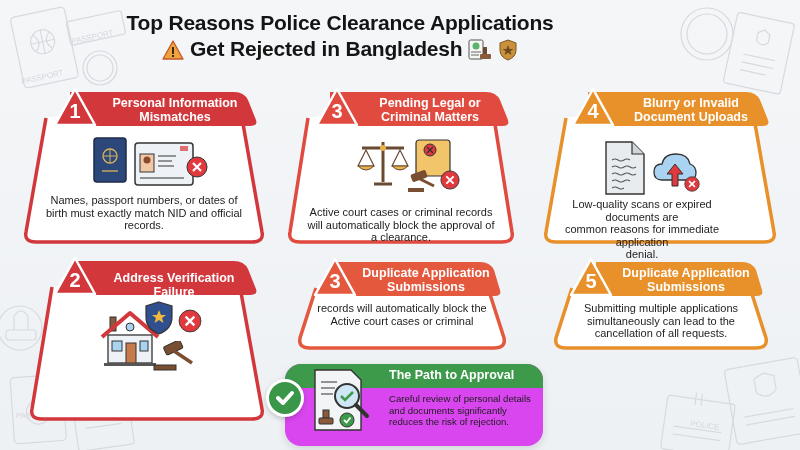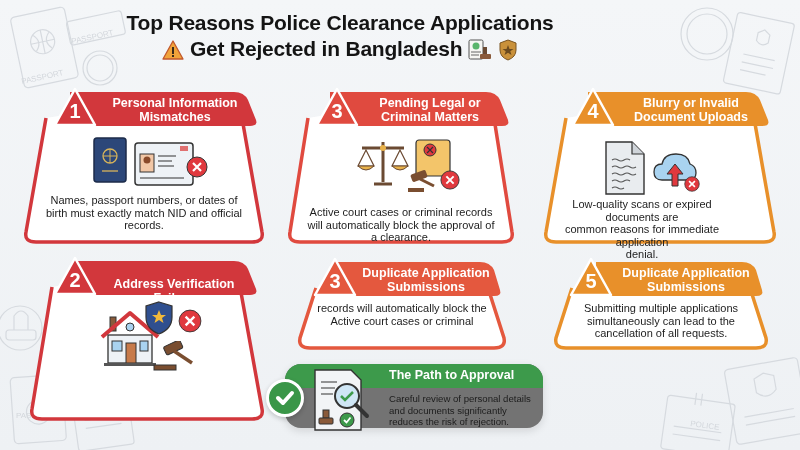--- a/index.html
+++ b/index.html
@@ -34,22 +34,22 @@
   .desc {
     position: absolute; text-align: center; font-size: 11px; line-height: 12.5px;
     color: #1d1d1d;
   }
   .illus { position: absolute; }
 
   .approval {
     position: absolute; left: 285px; top: 364px; width: 258px; height: 70px;
   }
   .approval .box {
-    position: absolute; left: 0; top: 0; width: 258px; height: 64px;
-    border-radius: 16px; background: #737373;
+    position: absolute; left: 0; top: 0; width: 258px; height: 82px;
+    border-radius: 16px; background: #d946ef;
     box-shadow: 0 3px 8px rgba(0,0,0,0.12); overflow: hidden;
   }
   .approval .bar {
     position: absolute; left: 0; top: 0; width: 258px; height: 24px; background: #3d9a4b;
   }
   .approval .a-title {
     position: absolute; left: 104px; top: 4px; color: #fff; font-weight: bold; font-size: 12.5px;
   }
   .approval .a-desc {
     position: absolute; left: 104px; top: 29px; width: 150px; font-size: 9.6px; line-height: 11.5px; color: #1d1d1d;
@@ -260,21 +260,21 @@
   <svg class="shape" width="230" height="168">
     <path d="M56 26 L200 26 Q206 26 208 32 L230 154 Q232 164 220 164 L10 164 Q-2 164 0 154 L20 32" fill="#fff" stroke="#d2373c" stroke-width="3.5"></path>
     <path d="M42 6 L202 6 Q212 6 216 14 L224 34 Q226 40 218 40 L42 40 Z" fill="#d2373c"></path>
   </svg>
   <div class="badge" style="left:20px;top:0;">
     <svg width="46" height="42" viewBox="0 0 46 42">
         <path d="M23 3 L43 39 H3 Z" fill="#d2373c" stroke="#fff" stroke-width="2.5" stroke-linejoin="round"></path>
       </svg>
     <div class="num">2</div>
   </div>
-  <div class="head" style="left:64px;top:22px;width:156px;">
+  <div class="head" style="left:64px;top:16px;width:156px;">
     <div>Address Verification</div>
       <div>Failure</div>
   </div>
   <svg class="illus" style="left:68px;top:54px;" width="60" height="58" viewBox="0 0 60 58">
     <rect x="10" y="8" width="6" height="14" fill="#8a5a3a" stroke="#333"></rect>
     <path d="M2 28 L30 4 L58 28" fill="none" stroke="#d2373c" stroke-width="4" stroke-linejoin="round"></path>
     <rect x="8" y="26" width="44" height="28" fill="#eef2f6" stroke="#333" stroke-width="1.3"></rect>
     <circle cx="30" cy="18" r="4" fill="#a9d3f0" stroke="#333"></circle>
     <rect x="12" y="32" width="10" height="10" fill="#a9d3f0" stroke="#333"></rect>
     <rect x="26" y="34" width="10" height="20" fill="#c77a4a" stroke="#333"></rect>

